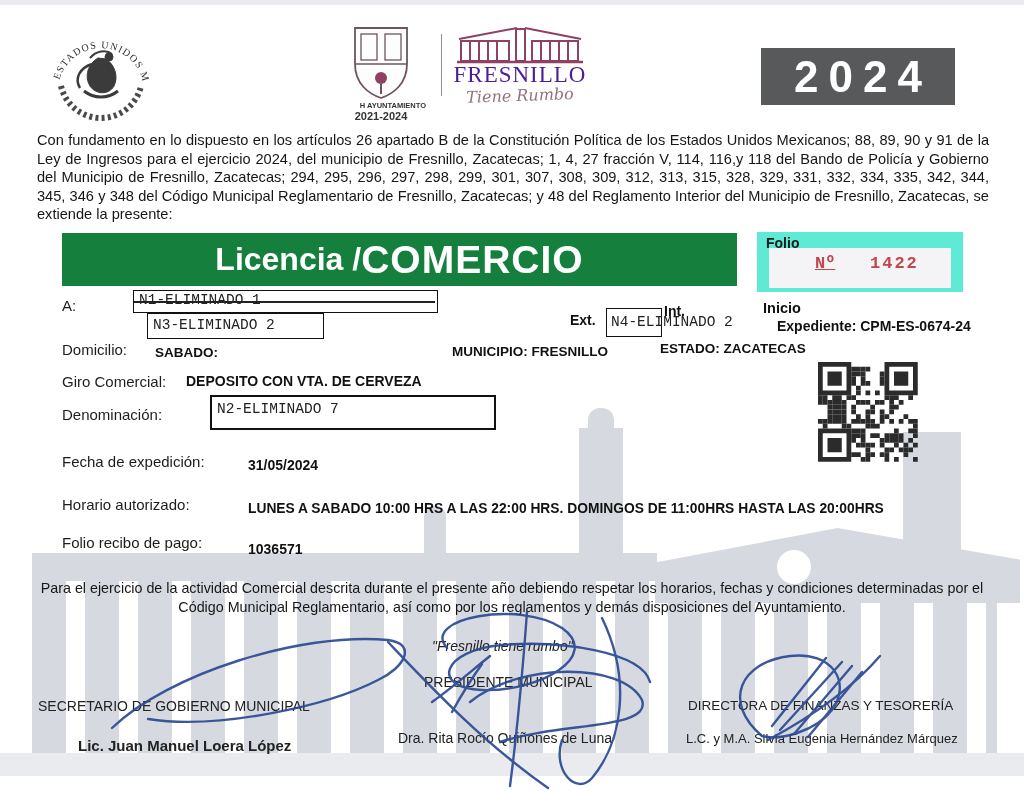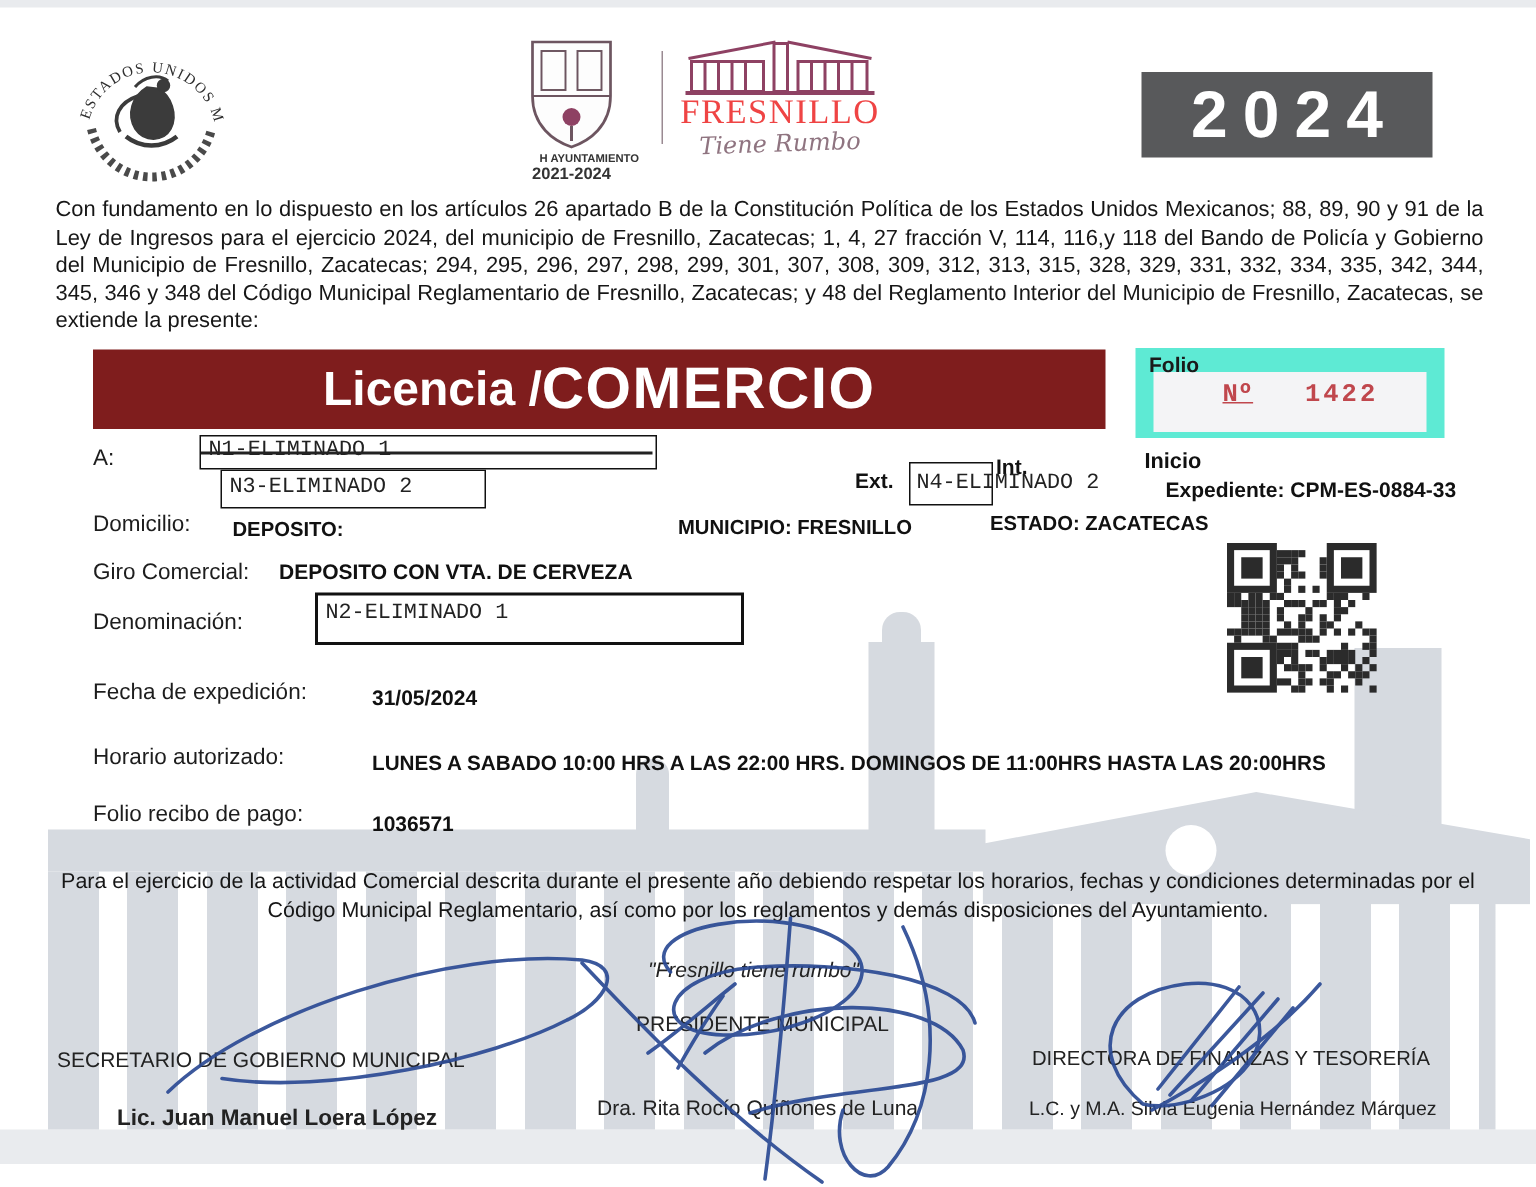--- a/index.html
+++ b/index.html
@@ -7,21 +7,21 @@
         font-family:"Liberation Sans",sans-serif;color:#1c1c1c;}
   .abs{position:absolute;}
   .lbl{font-size:15px;color:#1d1d1d;z-index:4;}
   .bv{font-size:13.5px;font-weight:bold;color:#111;z-index:4;}
   .mono{font-family:"Liberation Mono","DejaVu Sans Mono",monospace;font-size:14.5px;color:#222;z-index:4;}
   .box{background:#fff;border:1.6px solid #111;z-index:3;}
   
   .wm{background:#d6dae0;z-index:1;}
   .wm-cols{background:repeating-linear-gradient(90deg,#d6dae0 0 34px,rgba(255,255,255,0) 34px 53px);z-index:1;}
   
-  #banner{left:62px;top:233px;width:675px;height:53px;background:#7f1d1d;z-index:4;
+  #banner{left:62px;top:233px;width:675px;height:53px;background:#15803d;z-index:4;
           display:flex;align-items:center;justify-content:center;color:#fff;}
   #banner .t1{font-size:32px;font-weight:bold;}
   #banner .t2{font-size:39px;font-weight:800;letter-spacing:1px;}
   
   #folioBox{left:757px;top:232px;width:206px;height:60px;background:#5eead4;z-index:4;}
   #folioBox .inner{position:absolute;left:12px;top:16px;width:182px;height:40px;background:#f4f4f6;}
   #folioBox .folio-lbl{position:absolute;left:9px;top:3px;font-size:14px;font-weight:bold;color:#1a1a1a;}
   .red{color:#c0474d;font-family:"Liberation Mono","DejaVu Sans Mono",monospace;font-size:17px;font-weight:bold;}
   
   #year{left:761px;top:48px;width:194px;height:57px;background:#58595b;z-index:4;display:flex;align-items:center;justify-content:center;
@@ -88,21 +88,21 @@
       <path d="M4,13 L62,2"></path>
         <path d="M70,2 L126,13"></path>
       <rect x="61" y="3" width="9" height="32"></rect>
       <rect x="6" y="15" width="48" height="20"></rect>
       <path d="M15,15 V35 M24,15 V35 M33,15 V35 M42,15 V35"></path>
       <rect x="77" y="15" width="46" height="20"></rect>
       <path d="M86,15 V35 M95,15 V35 M104,15 V35 M113,15 V35"></path>
       <path d="M2,36 H128" stroke-width="2.6"></path>
     </g>
   </svg>
-  <div class="abs" style="left:450px;top:62px;width:140px;text-align:center;font-family:'Liberation Serif',serif;font-size:23px;color:#ef4444;letter-spacing:1px;z-index:4;">FRESNILLO</div>
+  <div class="abs" style="left:450px;top:62px;width:140px;text-align:center;font-family:'Liberation Serif',serif;font-size:23px;color:#4c1d95;letter-spacing:1px;z-index:4;">FRESNILLO</div>
   <div class="abs" style="left:450px;top:86px;width:140px;text-align:center;font-family:'DejaVu Serif',serif;font-style:italic;font-size:16px;color:#8f7480;transform:rotate(-2deg);z-index:4;">Tiene Rumbo</div>
 
   <div class="abs" id="year">2024</div>
 
   <div class="abs" id="preamble">Con fundamento en lo dispuesto en los artículos 26 apartado B de la Constitución Política de los Estados Unidos Mexicanos; 88, 89, 90 y 91 de la Ley de Ingresos para el ejercicio 2024, del municipio de Fresnillo, Zacatecas; 1, 4, 27 fracción V, 114, 116,y 118 del Bando de Policía y Gobierno del Municipio de Fresnillo, Zacatecas; 294, 295, 296, 297, 298, 299, 301, 307, 308, 309, 312, 313, 315, 328, 329, 331, 332, 334, 335, 342, 344, 345, 346 y 348 del Código Municipal Reglamentario de Fresnillo, Zacatecas; y 48 del Reglamento Interior del Municipio de Fresnillo, Zacatecas, se extiende la presente:</div>
 
   <div class="abs" id="banner">
     <span class="t1">Licencia /</span>
     <span class="t2">COMERCIO</span>
   </div>
@@ -120,31 +120,31 @@
 
   <div class="abs box" style="left:147px;top:313px;width:175px;height:24px;"></div>
   <div class="abs mono" style="left:153px;top:317px;">N3-ELIMINADO 2</div>
 
   <div class="abs bv" style="left:570px;top:312px;font-size:14px;">Ext.</div>
   <div class="abs box" style="left:606px;top:308px;width:54px;height:27px;"></div>
   <div class="abs bv" style="left:664px;top:303px;font-size:14px;z-index:3;">Int.</div>
   <div class="abs mono" style="left:611px;top:314px;z-index:4;">N4-ELIMINADO 2</div>
 
   <div class="abs bv" style="left:763px;top:300px;font-size:14.5px;">Inicio</div>
-  <div class="abs bv" style="left:777px;top:318px;font-size:14px;">Expediente: CPM-ES-0884-33</div>
+  <div class="abs bv" style="left:777px;top:318px;font-size:14px;">Expediente: CPM-ES-0674-24</div>
 
   <div class="abs lbl" style="left:62px;top:341px;text-align:right;">Domicilio:</div>
-  <div class="abs bv" style="left:155px;top:345px;">DEPOSITO:</div>
+  <div class="abs bv" style="left:155px;top:345px;">SABADO:</div>
   <div class="abs bv" style="left:452px;top:344px;">MUNICIPIO: FRESNILLO</div>
   <div class="abs bv" style="left:660px;top:341px;">ESTADO: ZACATECAS</div>
 
   <div class="abs lbl" style="left:62px;top:373px;">Giro Comercial:</div>
   <div class="abs bv" style="left:186px;top:373px;font-size:14px;">DEPOSITO CON VTA. DE CERVEZA</div>
   <div class="abs box" style="left:210px;top:395px;width:282px;height:31px;border-width:2px;"></div>
-  <div class="abs mono" style="left:217px;top:401px;">N2-ELIMINADO 1</div>
+  <div class="abs mono" style="left:217px;top:401px;">N2-ELIMINADO 7</div>
   <div class="abs lbl" style="left:62px;top:406px;">Denominación:</div>
 
   <svg class="abs" id="qr" style="left:818px;top:362px;z-index:4;" width="122" height="100" viewBox="0 0 122 100">
       <rect x="33.25" y="4.75" width="4.75" height="4.75" fill="#2b2b2b"></rect>
       <rect x="38" y="4.75" width="4.75" height="4.75" fill="#2b2b2b"></rect>
       <rect x="42.75" y="4.75" width="4.75" height="4.75" fill="#2b2b2b"></rect>
       <rect x="47.5" y="4.75" width="4.75" height="4.75" fill="#2b2b2b"></rect>
       <rect x="33.25" y="9.5" width="4.75" height="4.75" fill="#2b2b2b"></rect>
       <rect x="38" y="9.5" width="4.75" height="4.75" fill="#2b2b2b"></rect>
       <rect x="42.75" y="9.5" width="4.75" height="4.75" fill="#2b2b2b"></rect>

